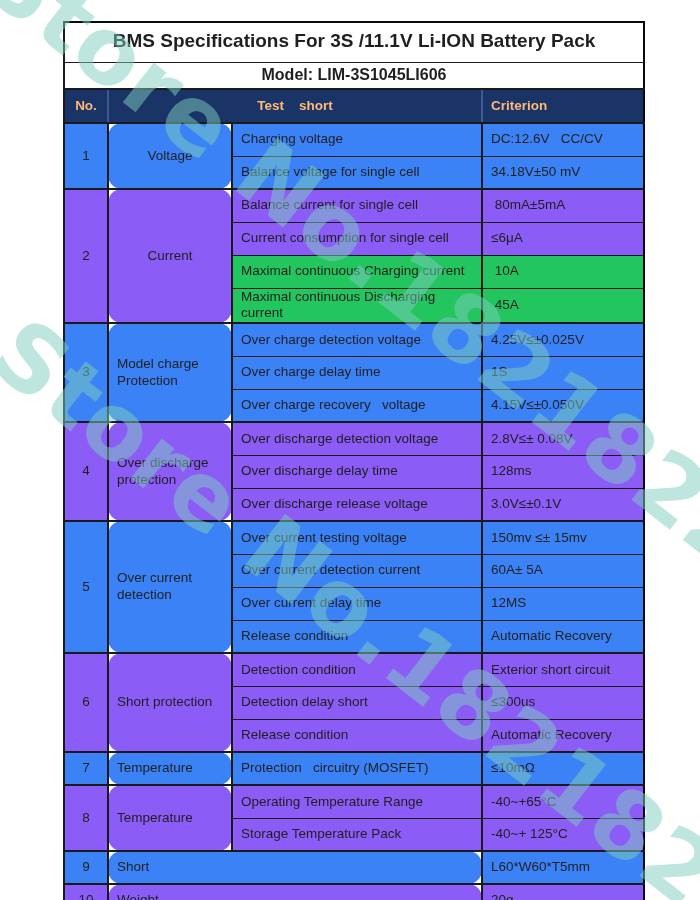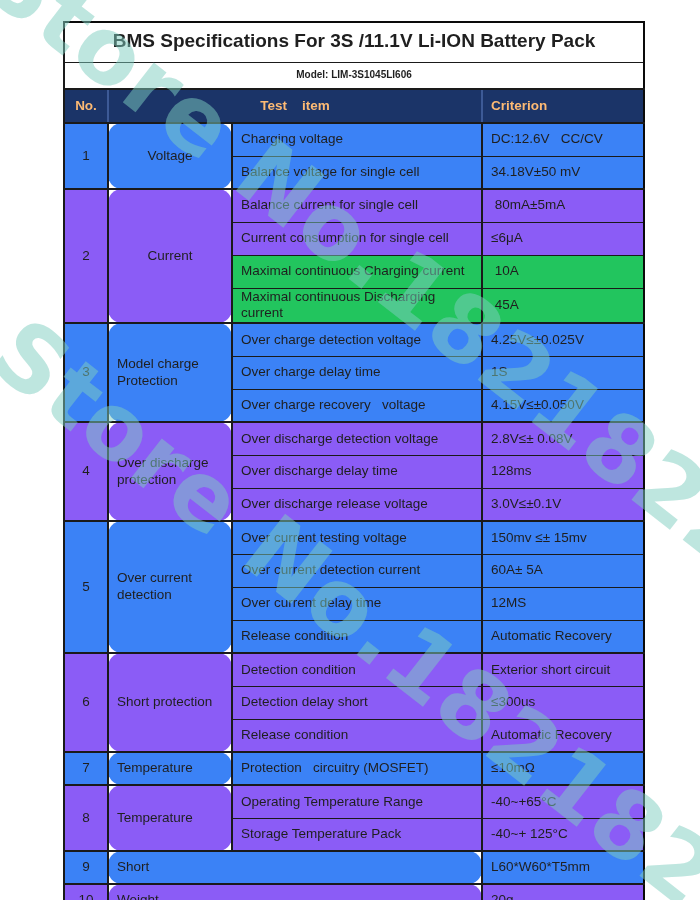--- a/index.html
+++ b/index.html
@@ -46,21 +46,21 @@
     white-space:pre-wrap;
     overflow:hidden;
   }
   tr.sec td{border-top-width:2px;}
   tr.r-title{height:40px;}
   tr.r-title td{
     font-size:19px;font-weight:bold;text-align:center;
     vertical-align:top;padding-top:6px;
   }
   tr.r-model{height:27px;}
-  tr.r-model td{font-size:10px;font-weight:bold;text-align:center;}
+  tr.r-model td{font-size:16px;font-weight:bold;text-align:center;}
   tr.r-head{height:34px;}
   tr.r-head td{
     color:#fdba74;font-weight:bold;font-size:13.5px;
     border-top-width:2px;border-bottom-width:2px;
     border-left:2px solid #3d5a96;
   }
   tr.r-head td:first-child{border-left:2px solid #1a1a1a;}
   .th-no{text-align:center;}
   .th-item{text-align:center;}
   tbody.data tr{height:33px;}
@@ -89,21 +89,21 @@
     </colgroup>
     <thead>
       <tr class="r-title">
         <td colspan="4">BMS Specifications For 3S /11.1V Li-ION Battery Pack</td>
       </tr>
       <tr class="r-model">
         <td colspan="4">Model: LIM-3S1045LI606</td>
       </tr>
       <tr class="r-head">
         <td class="th-no bg-navy">No.</td>
-        <td class="th-item bg-navy" colspan="2">Test    item</td>
+        <td class="th-item bg-navy" colspan="2">Test    short</td>
         <td class="th-crit bg-navy">Criterion</td>
       </tr>
     </thead>
     <tbody class="data">
         <tr class="sec">
           <td class="col-no bg-white" rowspan="2">1</td>
           <td class="col-cat bg-white cat-center" rowspan="2">Voltage</td>
           <td class="col-test bg-white">Charging voltage</td>
           <td class="col-crit bg-white">DC:12.6V   CC/CV</td>
         </tr>

